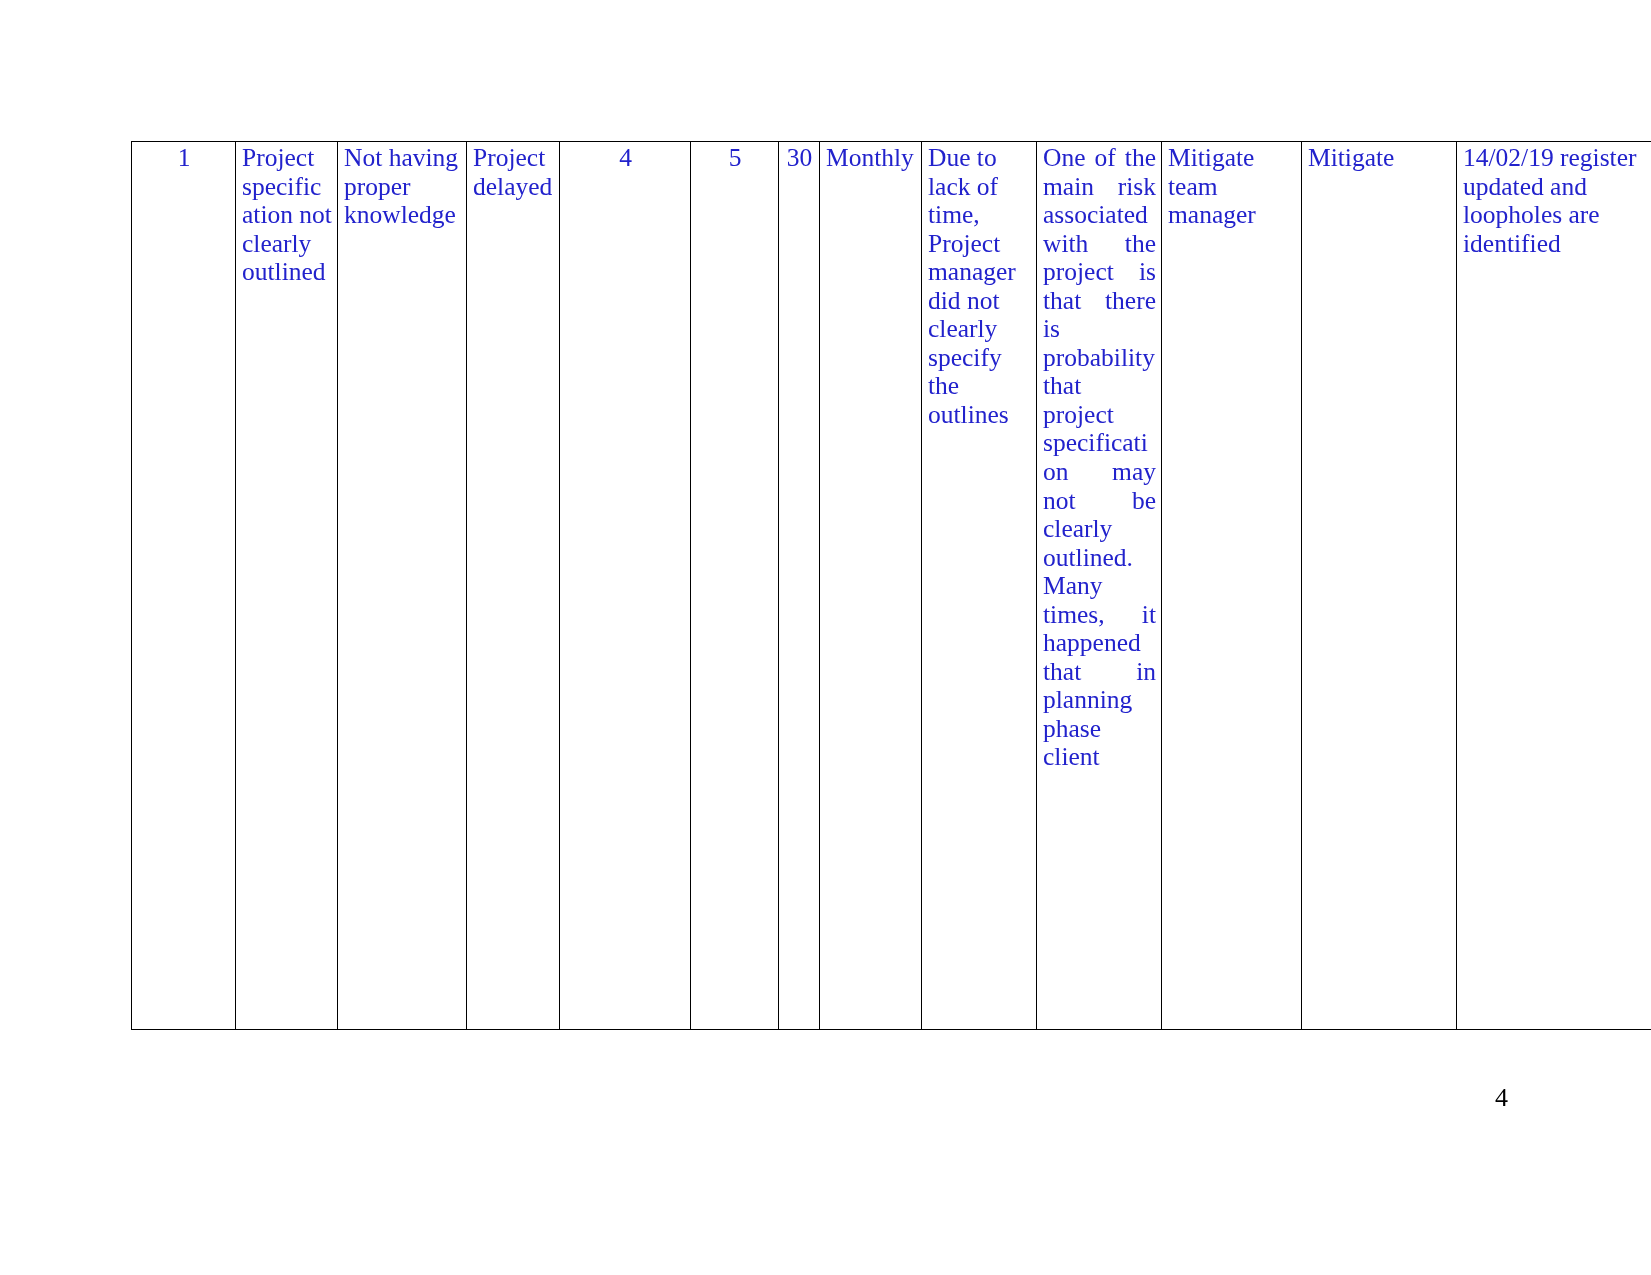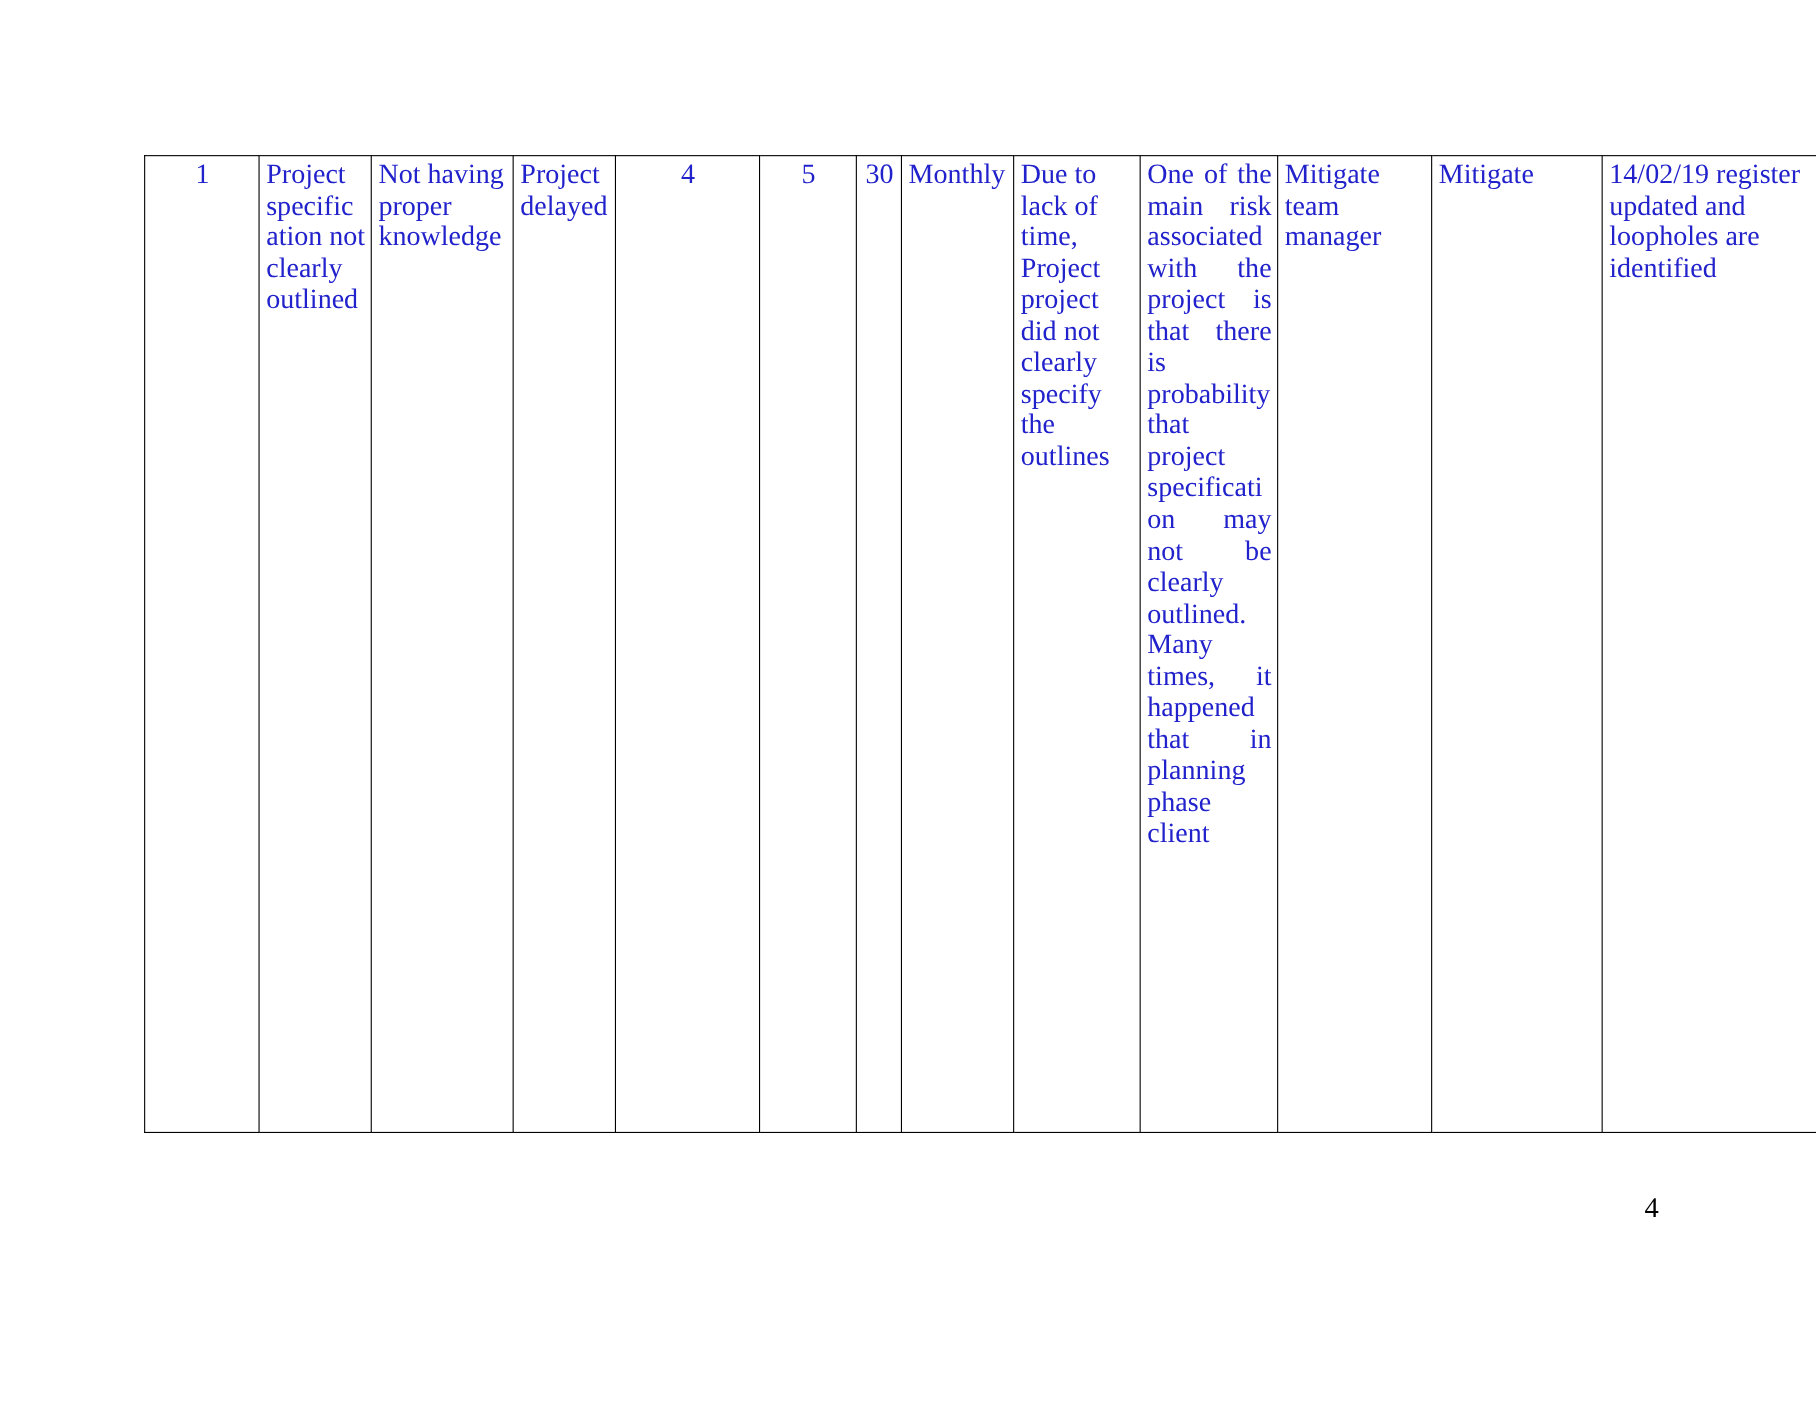--- a/index.html
+++ b/index.html
@@ -126,21 +126,21 @@
       <tbody>
         <tr class="data-row">
           <td class="num-cell">1</td>
           <td>Project specification not clearly outlined</td>
           <td>Not having proper knowledge</td>
           <td>Project delayed</td>
           <td class="num-cell">4</td>
           <td class="num-cell">5</td>
           <td class="num-cell">30</td>
           <td>Monthly</td>
-          <td>Due to lack of time, Project project did not clearly specify the outlines</td>
+          <td>Due to lack of time, Project manager did not clearly specify the outlines</td>
           <td class="justified-cell">
               <span class="para">One of the main risk associated with the project is that there is probability that project specification may not be clearly outlined. Many times, it happened that in planning phase client</span>
             </td>
           <td>Mitigate team manager</td>
           <td>Mitigate</td>
           <td>14/02/19 register updated and loopholes are identified</td>
         </tr>
       </tbody>
     </table>
   </div>

